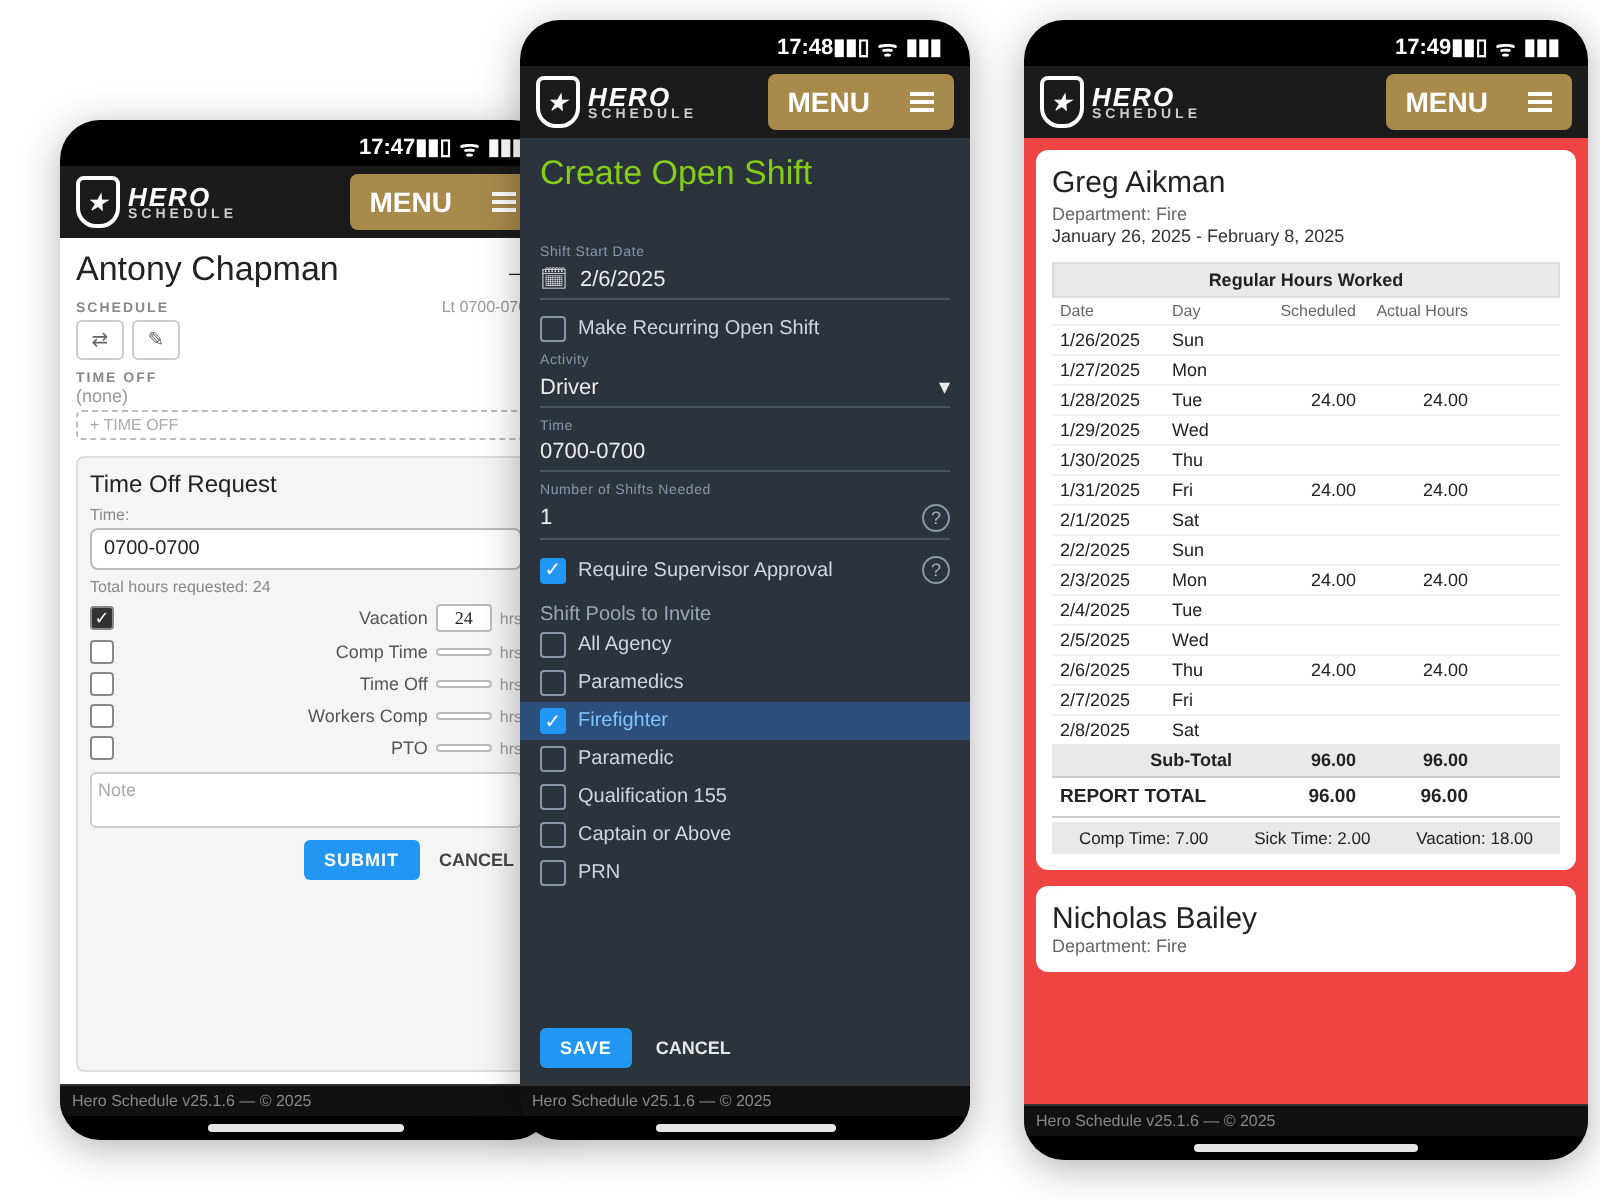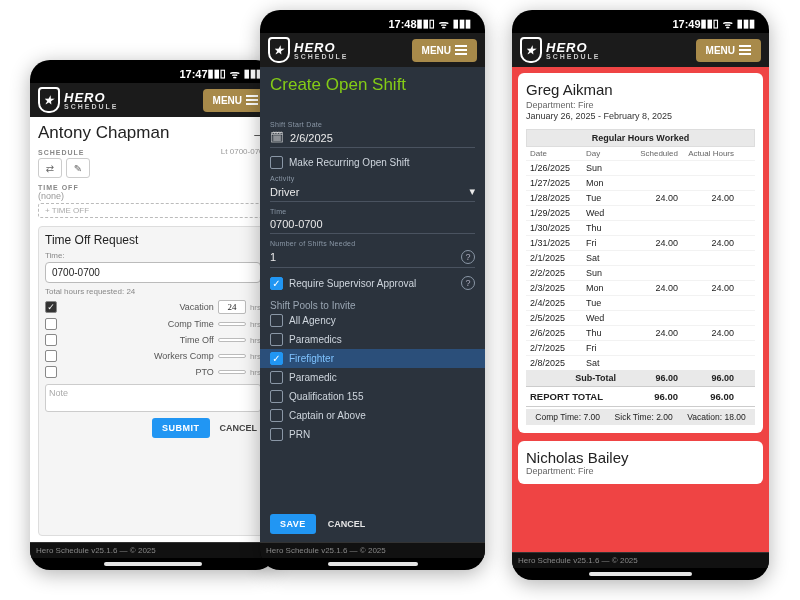--- a/index.html
+++ b/index.html
@@ -61,25 +61,25 @@
     border: 2px solid #fff;
     border-radius: 4px 4px 10px 10px;
     display: flex; align-items:center; justify-content:center;
     color:#fff; font-size:11px;
   }
   .menu-btn {
     background: #a88a4a;
     color: #fff;
     border-radius: 4px;
     padding: 6px 10px;
-    font-size: 10px;
+    font-size: 14px;
     font-weight: 700;
     display: flex;
     align-items: center;
-    gap: 4px;
+    gap: 20px;
   }
   .hamburger { display:inline-flex; flex-direction:column; gap:2px; }
   .hamburger span { width:12px; height:2px; background:#fff; }
   .phone-body {
     flex: 1;
     overflow: hidden;
     position: relative;
     background: #2e3640;
   }
   .footer {
@@ -138,21 +138,21 @@
   .chk-box { width:13px; height:13px; border:1px solid #8a97a6; border-radius:2px; display:flex; align-items:center; justify-content:center; font-size:10px; }
   .chk-box.on { background:#2196f3; border-color:#2196f3; color:#fff; }
   .help { margin-left:auto; width:14px; height:14px; border:1px solid #8a97a6; border-radius:50%; font-size:9px; display:flex; align-items:center; justify-content:center; color:#aab; }
   .pools-title { font-size:10px; color:#9aa6b3; margin-top:10px; }
   .pool-row { display:flex; align-items:center; gap:6px; font-size:10px; color:#cfd6de; padding:3px 0; }
   .pool-row.sel { background:#2b4f7a; margin:0 -10px; padding:3px 10px; color:#7fc3ff; }
   .dark-btn-row { display:flex; justify-content:flex-start; gap:8px; margin-top:auto; padding-top:8px; }
   .btn-cancel-dark { color:#e6e6e6; font-size:9px; font-weight:600; padding:5px 4px; }
 
   
-  #p3 { left: 512px; top: 10px; width: 257px; height: 570px; }
+  #p3 { left: 512px; top: 10px; width: 282px; height: 570px; }
   #p3 .phone-body { background:#ef4444; padding:6px; overflow:hidden; }
   .report-card { background:#fff; border-radius:6px; padding:8px; color:#222; }
   .report-card h4 { font-size:15px; font-weight:500; }
   .report-card .dept { font-size:9px; color:#666; margin-top:2px; }
   .report-card .range { font-size:9px; color:#333; margin-top:1px; }
   .tbl { margin-top:8px; font-size:9px; }
   .tbl-head { background:#e9e9e9; text-align:center; font-weight:700; padding:3px 0; border:1px solid #ddd; font-size:9px; }
   .tbl-cols { display:grid; grid-template-columns:56px 36px 56px 56px; color:#666; padding:2px 4px; font-size:8px; }
   .tbl-row { display:grid; grid-template-columns:56px 36px 56px 56px; padding:2px 4px; border-top:1px solid #f2f2f2; }
   .tbl-row .r { text-align:right; }

